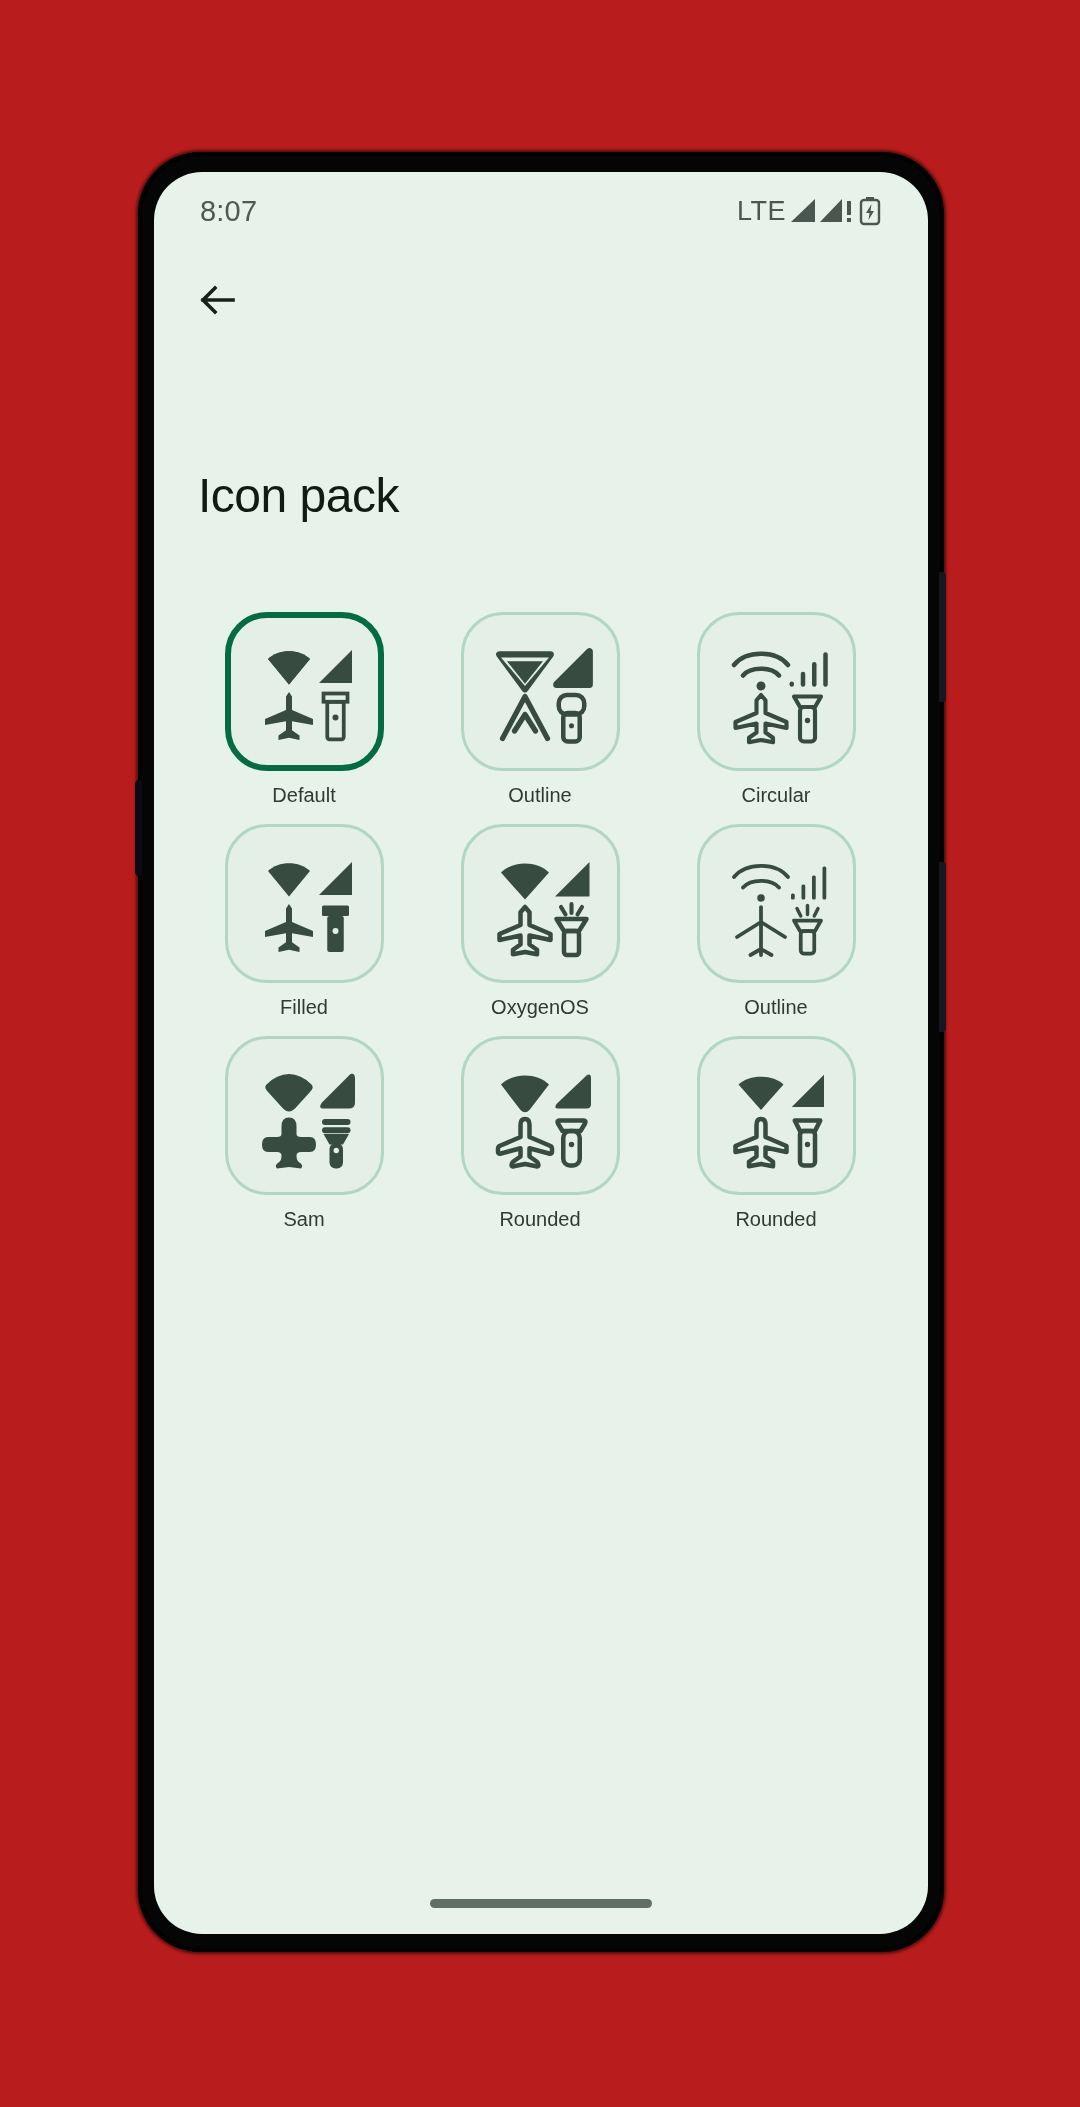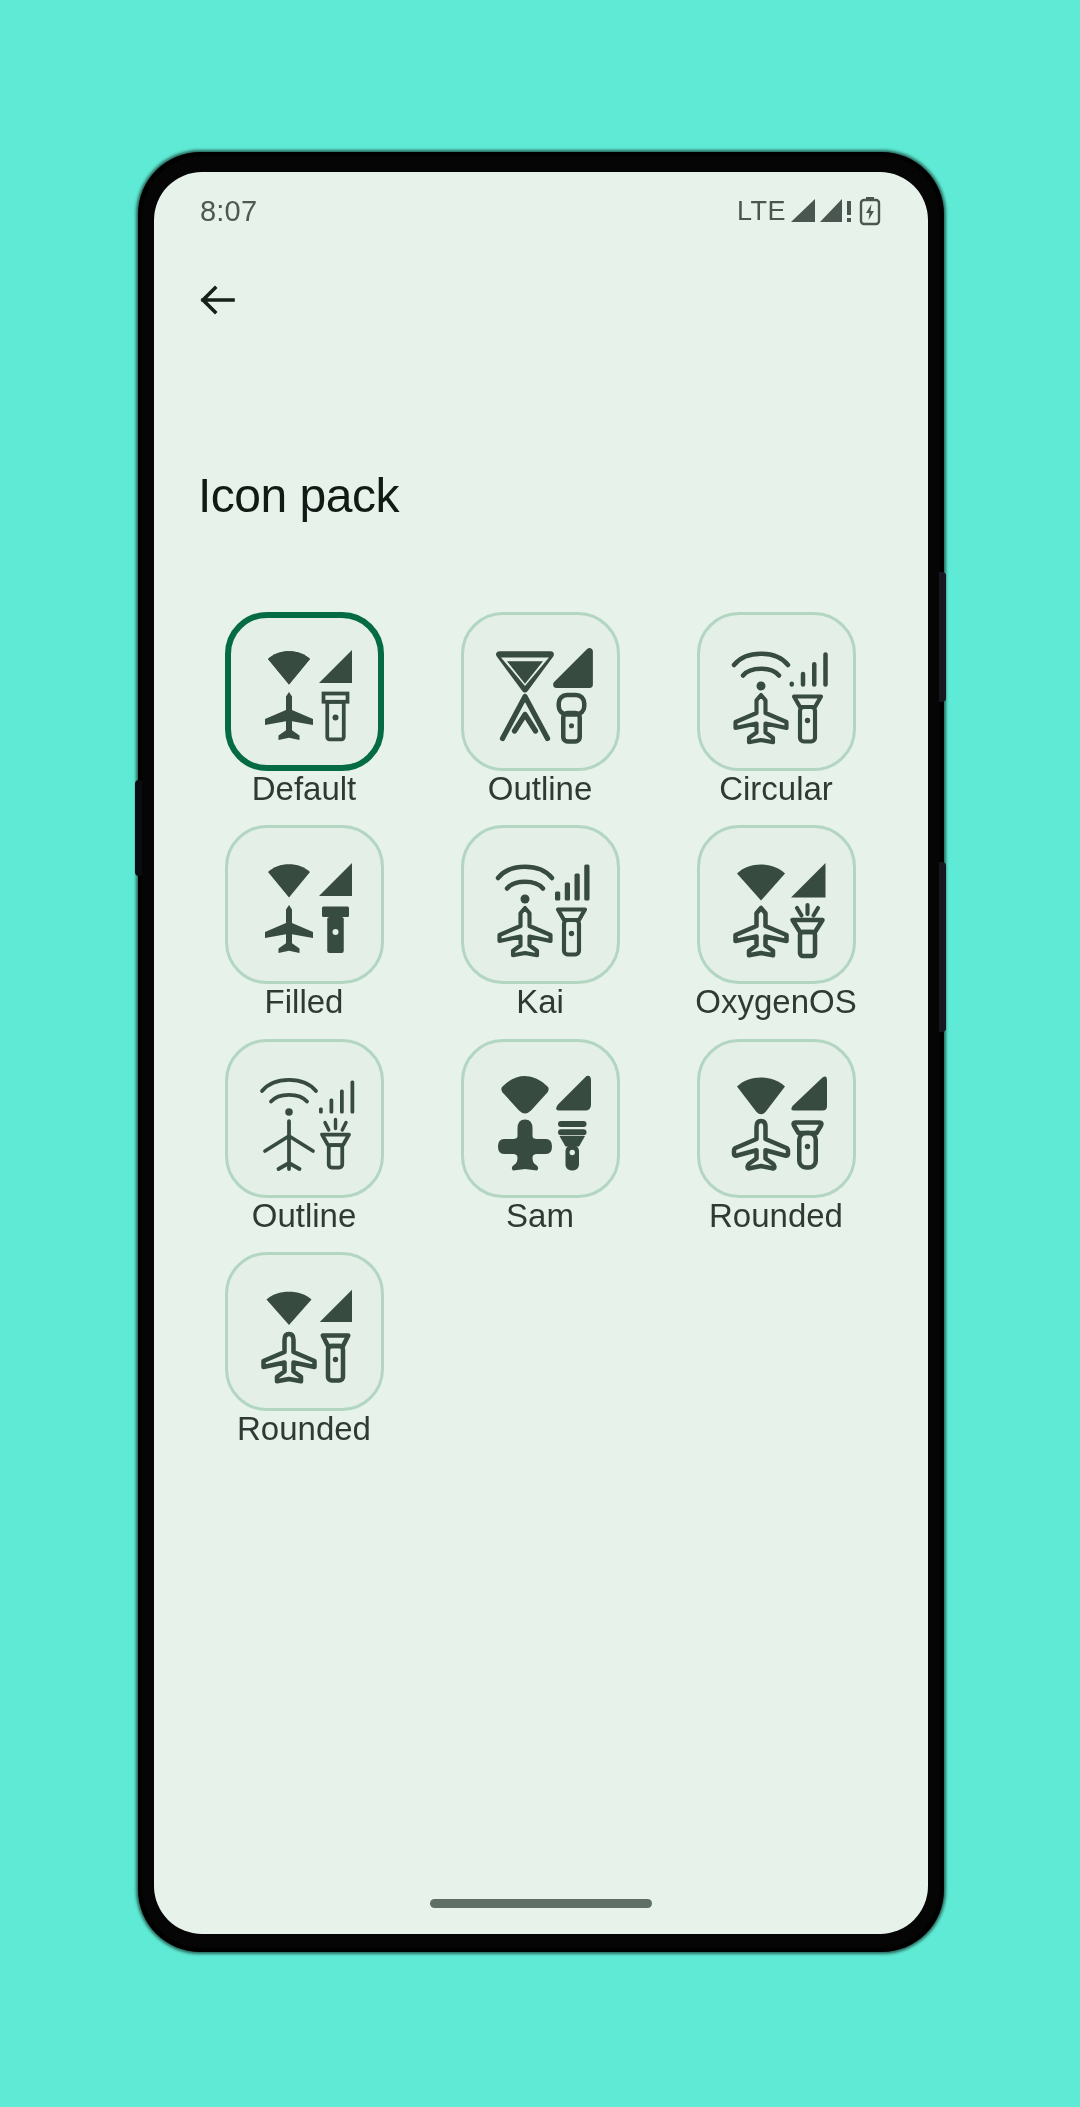--- a/index.html
+++ b/index.html
@@ -10,21 +10,21 @@
     background: #272440;
     font-family: "Liberation Sans", sans-serif;
     overflow: hidden;
   }
 
   
   #page-root {
     position: relative;
     width: 1080px;
     height: 2107px;
-    background: #5eead4;
+    background: #b91c1c;
   }
 
   .phone-shadow {
     position: absolute;
     left: 138px;
     top: 152px;
     width: 806px;
     height: 1800px;
     border-radius: 62px;
     background: #000000;
@@ -168,21 +168,22 @@
     display: flex;
     align-items: center;
     justify-content: center;
     cursor: pointer;
   }
   .pack-card.selected {
     border: 6px solid #046b42;
     background: #e3efe7;
   }
   .pack-label {
-    font-size: 33px;
+    margin-top: 13px;
+    font-size: 20px;
     color: #2e3a33;
     text-align: center;
     line-height: 1.1;
   }
   .icon-svg { display: block; }
 
   
   .gesture-bar {
     position: absolute;
     left: 50%;
@@ -309,40 +310,20 @@
       <circle cx="124" cy="116" r="4" fill="#e3efe7"></circle>
                 </g>
               </svg>
             </div>
             <div class="pack-label">Filled</div>
           </div>
           <div class="pack-cell">
             <div class="pack-card">
               <svg class="icon-svg" width="132" height="132" viewBox="0 0 176 176">
                 <g transform="translate(6,8)">
-      <path d="M26 44 C42 24, 82 24, 98 44" fill="none" stroke="#374b40" stroke-width="6" stroke-linecap="round"></path>
-      <path d="M38 58 C48 46, 76 46, 86 58" fill="none" stroke="#374b40" stroke-width="6" stroke-linecap="round"></path>
-      <circle cx="62" cy="72" r="6" fill="#374b40"></circle>
-      <rect x="102" y="62" width="7" height="12" rx="2" fill="#374b40"></rect>
-      <rect x="115" y="50" width="7" height="24" rx="2" fill="#374b40"></rect>
-      <rect x="128" y="38" width="7" height="36" rx="2" fill="#374b40"></rect>
-      <rect x="141" y="26" width="7" height="48" rx="2" fill="#374b40"></rect>
-      <path d="M62 84 L56 91 L56 108 L28 120 L28 128 L56 122 L56 134 L46 141 L46 147 L62 144 L78 147 L78 141 L68 134 L68 122 L96 128 L96 120 L68 108 L68 91 Z" fill="none" stroke="#374b40" stroke-width="5.5" stroke-linejoin="round"></path>
-      <path d="M106 86 L142 86 L134 100 L114 100 Z" fill="none" stroke="#374b40" stroke-width="5.5" stroke-linejoin="round"></path>
-      <rect x="114" y="100" width="20" height="46" rx="5" fill="none" stroke="#374b40" stroke-width="5.5"></rect>
-      <circle cx="124" cy="118" r="3.6" fill="#374b40"></circle>
-                </g>
-              </svg>
-            </div>
-            <div class="pack-label">Kai</div>
-          </div>
-          <div class="pack-cell">
-            <div class="pack-card">
-              <svg class="icon-svg" width="132" height="132" viewBox="0 0 176 176">
-                <g transform="translate(6,8)">
       <path d="M30 38 C46 22, 78 22, 94 38 L62 74 Z" fill="#374b40"></path>
       <path d="M148 24 L148 70 L102 70 Z" fill="#374b40"></path>
       <path d="M62 84 L56 91 L56 108 L28 120 L28 128 L56 122 L56 134 L46 141 L46 147 L62 144 L78 147 L78 141 L68 134 L68 122 L96 128 L96 120 L68 108 L68 91 Z" fill="none" stroke="#374b40" stroke-width="6" stroke-linejoin="round"></path>
       <path d="M110 84 L116 94 M124 80 L124 92 M138 84 L132 94" fill="none" stroke="#374b40" stroke-width="5.5" stroke-linecap="round"></path>
       <path d="M104 100 L144 100 L134 116 L114 116 Z" fill="none" stroke="#374b40" stroke-width="6" stroke-linejoin="round"></path>
       <rect x="114" y="116" width="20" height="32" rx="4" fill="none" stroke="#374b40" stroke-width="6"></rect>
                 </g>
               </svg>
             </div>
             <div class="pack-label">OxygenOS</div>

